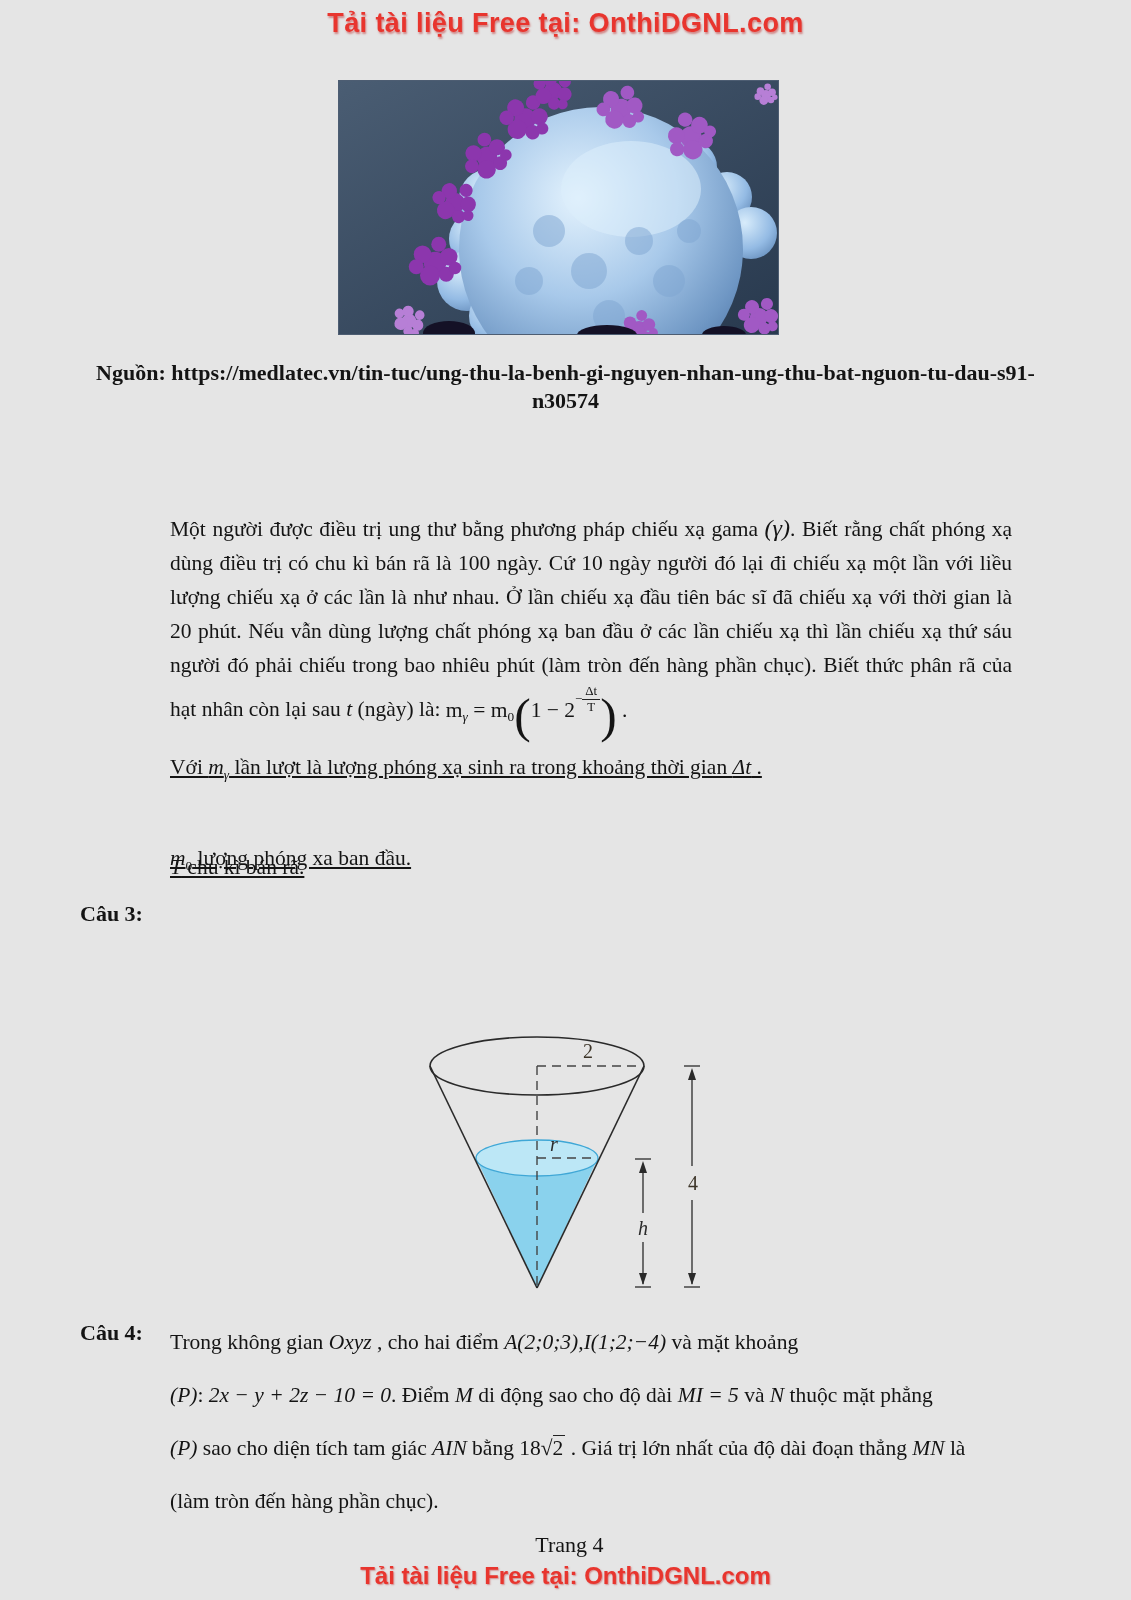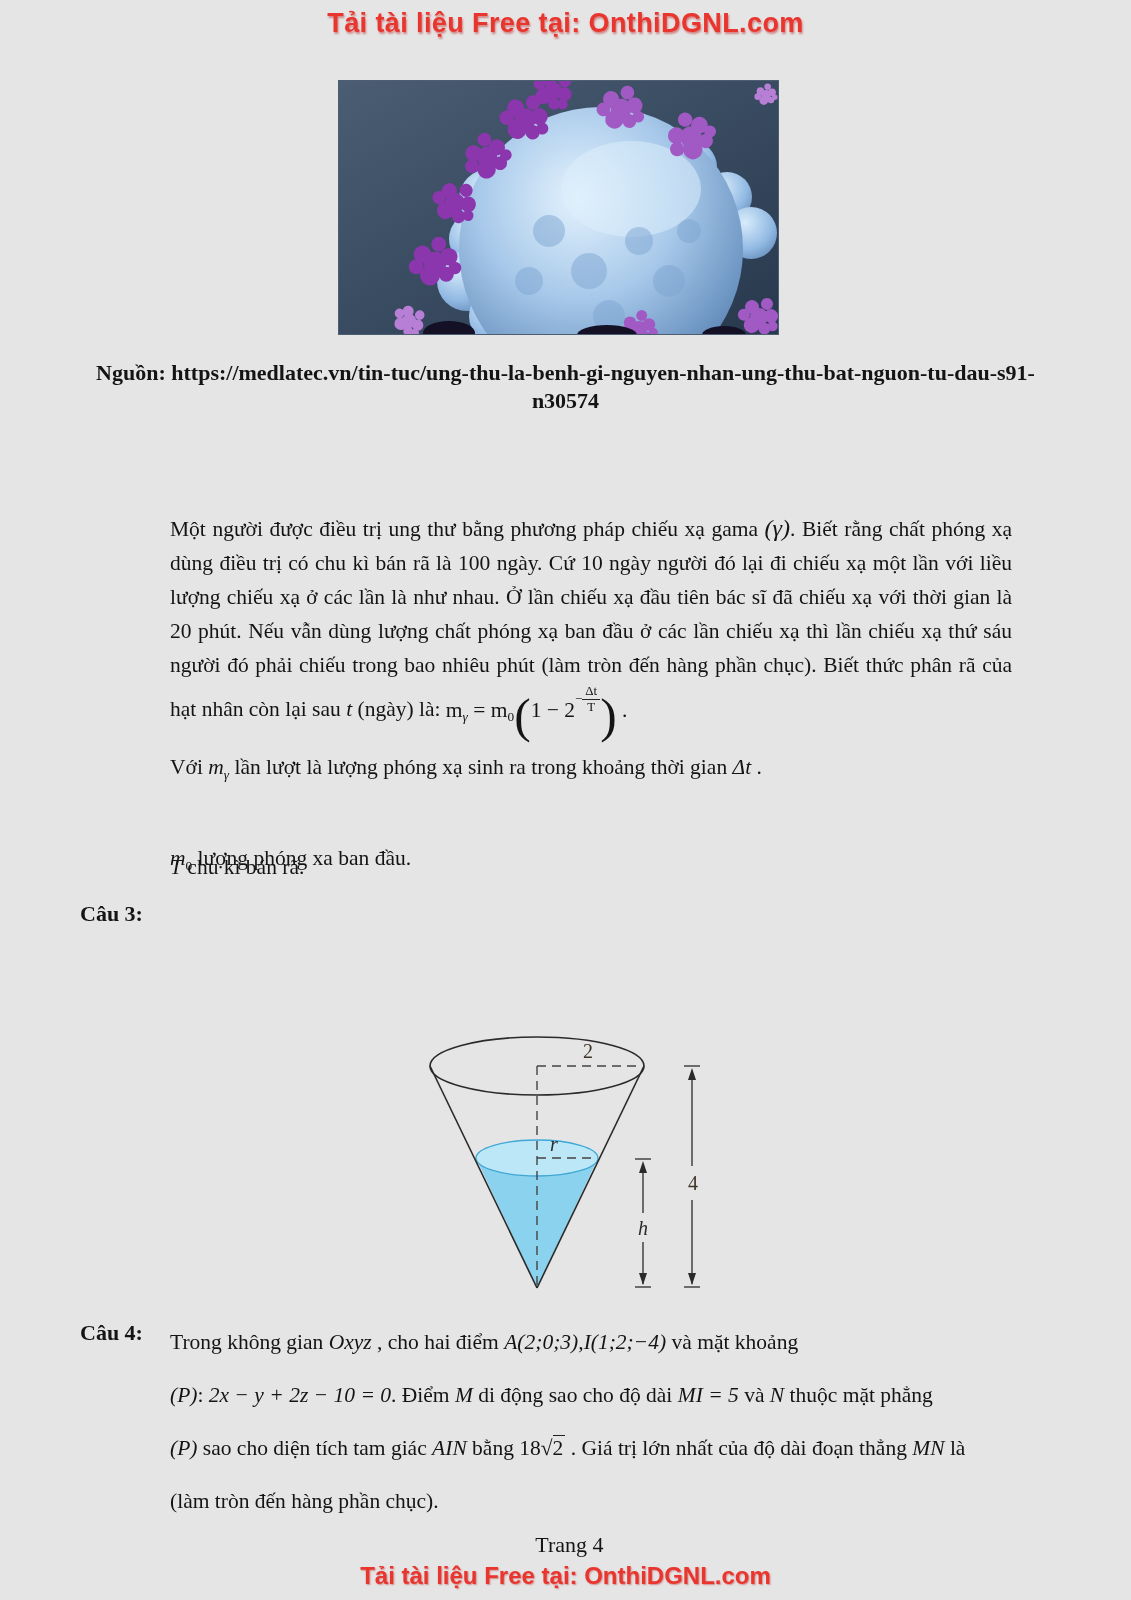--- a/index.html
+++ b/index.html
@@ -34,21 +34,21 @@
   sub { vertical-align:-0.35em; }
   sup { vertical-align:0.55em; }
 
   .formula { display:inline-block; white-space:nowrap; vertical-align:middle; }
   .bigp { font-size:230%; font-weight:300; vertical-align:-0.32em; line-height:1; }
   .exp { display:inline-block; vertical-align:1.05em; font-size:60%; white-space:nowrap; }
   .frac { display:inline-block; text-align:center; vertical-align:middle; }
   .fn { display:block; border-bottom:1.2px solid #222; padding:0 3px; line-height:1.15; }
   .fd { display:block; line-height:1.2; }
 
-  .note { position:absolute; left:170px; font-size:21.5px; }
+  .note { position:absolute; left:170px; font-size:21.5px;text-decoration:underline; }
   .n1 { top:755px; } .n2 { top:805px;margin-top:41px; } .n3 { top:855px; }
 
   .qlabel { position:absolute; left:80px; font-weight:bold; font-size:22px; }
   .q3label { top:901px; } .q4label { top:1320px; }
   .q3body { position:absolute; left:170px; top:901px; width:842px;
             font-size:21.5px; line-height:34px; text-align:justify; }
 
   .diagram { position:absolute; left:420px; top:1028px; width:300px; height:268px; }
   .diagram text { font-family:"Liberation Serif", serif; font-size:20px; fill:#3c3428; }
   .diagram .var { font-style:italic; fill:#2a2a2a; }

